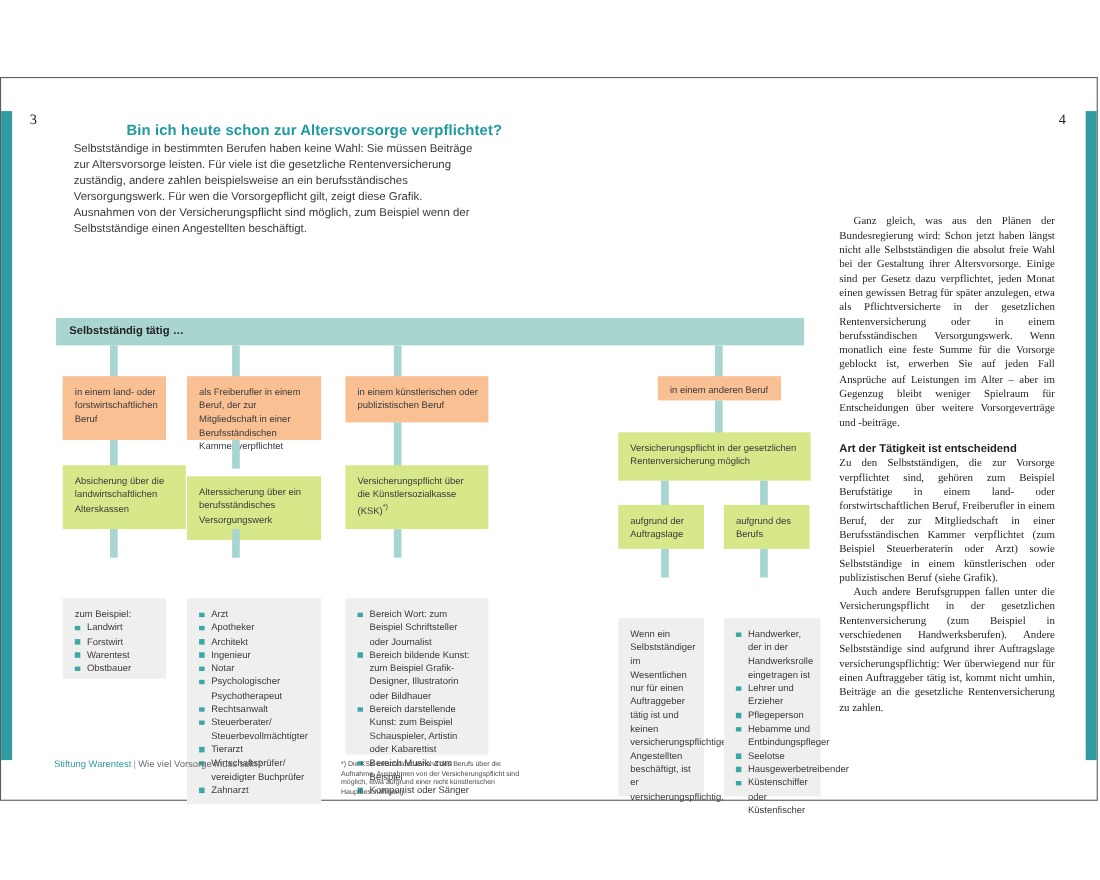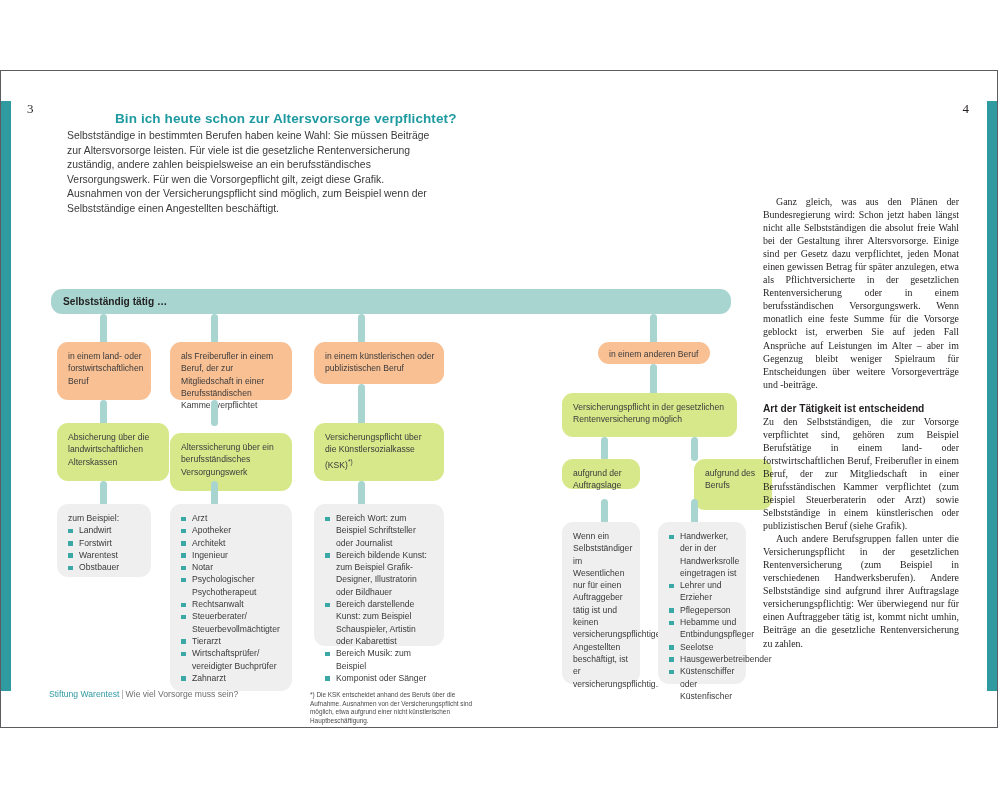--- a/index.html
+++ b/index.html
@@ -70,21 +70,21 @@
 
   
   #chart {
     position: absolute;
     left: 0;
     top: 0;
     width: 998px;
     height: 658px;
     pointer-events: none;
   }
-  #chart > * { pointer-events: auto; border-radius: 11px; }
+  #chart > * { pointer-events: auto; }
 
   .connector {
     position: absolute;
     background: #a9d5d0;
     width: 7px;
   }
 
   .node {
     position: absolute;
     box-sizing: border-box;
@@ -95,21 +95,21 @@
   }
   .node.header {
     background: #a9d5d0;
     font-size: 10.2px;
     font-weight: bold;
     color: #222;
     padding: 7px 12px;
   }
   .node.orange { background: #f8c093; }
   .node.green  { background: #d7e88a; }
-  .node.gray   { background: #efefef; color: #3a3a3c; }
+  .node.gray   { background: #efefef; color: #3a3a3c; margin-top: 40px; }
 
   .node ul {
     margin: 0;
     padding: 0;
     list-style: none;
   }
   .node ul li {
     position: relative;
     padding-left: 11px;
     margin-bottom: 0px;
@@ -244,22 +244,22 @@
       </ul>
     </div>
 
     <div class="node orange" style="left:597px; top:271px; width:112px; height:22px; padding-top:6px;">in einem anderen Beruf</div>
     <div class="connector" style="left:649px; top:293px; height:32px;"></div>
     <div class="node green" style="left:561px; top:322px; width:175px; height:44px;">Versicherungspflicht in der gesetzlichen Rentenversicherung möglich</div>
 
     <div class="connector" style="left:600px; top:366px; height:24px;"></div>
     <div class="connector" style="left:690px; top:366px; height:24px;"></div>
 
-    <div class="node green" style="left:561px; top:388px; width:78px; height:30px;">aufgrund der Auftragslage</div>
-    <div class="node green" style="left:657px; top:388px; width:78px; height:51px;margin-left:36px;">aufgrund des Berufs</div>
+    <div class="node green" style="left:561px; top:388px; width:78px; height:40px;">aufgrund der Auftragslage</div>
+    <div class="node green" style="left:657px; top:388px; width:78px; height:40px;">aufgrund des Berufs</div>
 
     <div class="connector" style="left:600px; top:428px; height:26px;"></div>
     <div class="connector" style="left:690px; top:428px; height:26px;"></div>
 
     <div class="node gray" style="left:561px; top:451px; width:78px; height:162px;">Wenn ein Selbstständiger im Wesentlichen nur für einen Auftraggeber tätig ist und keinen versicherungspflichtigen Angestellten beschäftigt, ist er versicherungspflichtig.</div>
 
     <div class="node gray" style="left:657px; top:451px; width:88px; height:162px;">
       <ul>
         <li>Handwerker, der in der Handwerksrolle eingetragen ist</li>
         <li>Lehrer und Erzieher</li>

